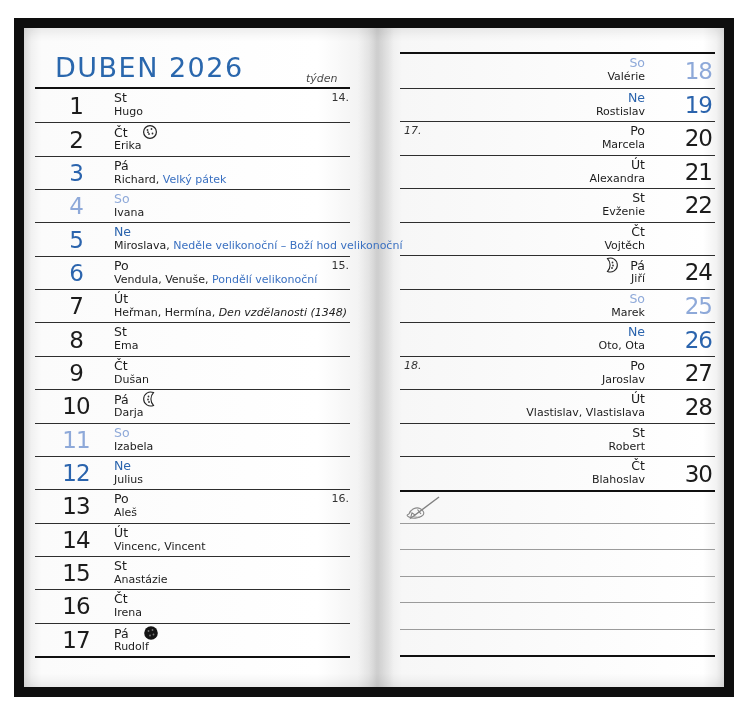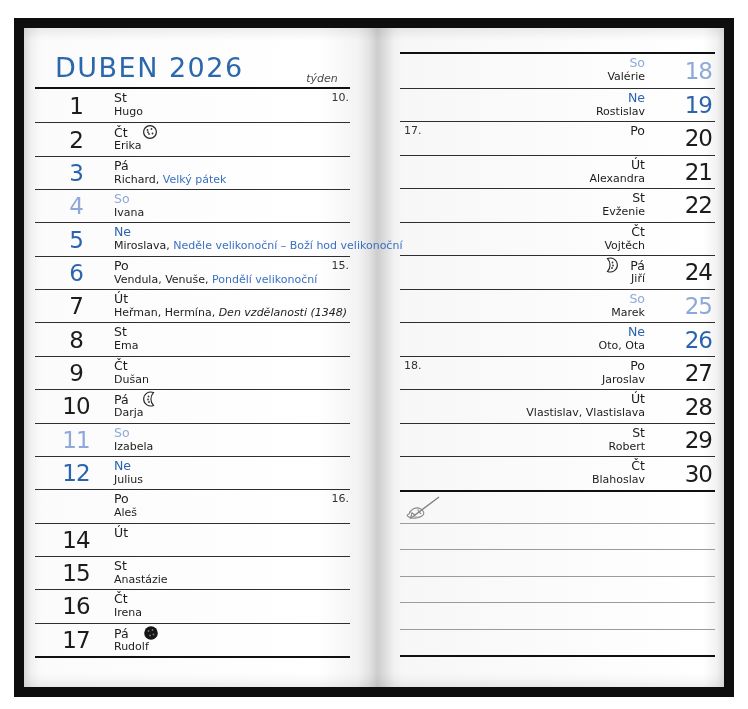--- a/index.html
+++ b/index.html
@@ -10,21 +10,21 @@
   .cover{position:absolute;left:14px;top:18px;width:720px;height:679px;
     background:#0e0e0e;box-sizing:border-box;padding:10px;}
   .pages{position:relative;width:700px;height:659px;
     background:linear-gradient(90deg,#e9e9e9 0%,#fbfbfb 2.5%,#ffffff 42%,#f0f0f0 49.2%,#e4e4e4 50.6%,#f7f7f7 54%,#ffffff 97%,#ebebeb 100%);
     box-shadow:inset 0 6px 10px rgba(0,0,0,.07), inset 0 -6px 10px rgba(0,0,0,.07);}
   .gutter-shadow{position:absolute;left:334px;top:0;width:36px;height:659px;
     background:linear-gradient(90deg,rgba(0,0,0,0) 0%,rgba(0,0,0,.07) 40%,rgba(0,0,0,.10) 52%,rgba(0,0,0,0) 100%);}
   
   .title{position:absolute;left:31px;top:24px;font-size:27px;letter-spacing:1.5px;
     color:var(--title-blue);font-weight:400;}
-  .week-col-label{position:absolute;left:268px;top:44px;width:60px;text-align:center;
+  .week-col-label{position:absolute;left:282px;top:44px;width:60px;text-align:left;
     font-size:11px;font-style:italic;color:#4a4a4a;}
   
   .rows{position:absolute;box-sizing:border-box;display:grid;
     border-top:2.6px solid #101010;border-bottom:2.6px solid #101010;}
   .rows-left{left:11px;top:59px;width:315px;height:571px;grid-template-rows:repeat(17,1fr);}
   .rows-right{left:376px;top:24px;width:315px;height:440px;grid-template-rows:repeat(13,1fr);}
   .day-row{position:relative;}
   .day-row + .day-row{border-top:1.7px solid #2e2e2e;}
   .day-number{position:absolute;top:0;height:100%;display:flex;align-items:center;
     font-size:23px;letter-spacing:-1px;color:var(--ink);}
@@ -37,21 +37,21 @@
   .rows-right .day-text{left:6px;right:70px;text-align:right;}
   .abbr-line{font-size:12.5px;line-height:15px;height:15px;white-space:nowrap;}
   .abbr{color:var(--ink);}
   .abbr.sun{color:var(--sunday-blue);}
   .abbr.sat{color:var(--saturday-blue);}
   .names-line{font-size:11px;line-height:13px;white-space:nowrap;color:var(--ink);}
   .names-line .holiday{color:var(--holiday-text);}
   .names-line .italic{font-style:italic;}
   .week-num{position:absolute;font-size:11px;color:#333;top:2px;}
   .rows-left .week-num{right:1px;}
-  .rows-right .week-num{left:4px;}
+  .rows-right .week-num{left:4px;font-style:italic;}
   .moon{display:inline-block;vertical-align:-3px;}
   .rows-left .moon{margin-left:14px;}
   .rows-right .moon{margin-right:12px;}
   
   .note-line{position:absolute;left:376px;width:315px;height:0;border-top:1.3px solid #9b9b9b;}
   .note-line.heavy{border-top:2.6px solid #101010;}
   .notes-icon{position:absolute;left:379px;top:466px;}
 </style>
 </head>
 <body>
@@ -64,21 +64,21 @@
       <div class="title">DUBEN 2026</div>
       <div class="week-col-label">týden</div>
 
       <div class="rows rows-left" id="rows-left">
           <div class="day-row">
             <div class="day-number">1</div>
             <div class="day-text">
               <div class="abbr-line"><span class="abbr">St</span></div>
               <div class="names-line"><span class="">Hugo</span></div>
             </div>
-            <div class="week-num">10.</div>
+            <div class="week-num">14.</div>
           </div>
           <div class="day-row">
             <div class="day-number">2</div>
             <div class="day-text">
               <div class="abbr-line"><span class="abbr">Čt</span><span class="moon"><svg width="16" height="16" viewBox="0 0 16 16">
                     <circle cx="8" cy="8" r="6.4" fill="none" stroke="#222" stroke-width="1.2"></circle>
                     <circle cx="5.5" cy="6" r="0.9" fill="#333"></circle>
                     <circle cx="9.5" cy="5" r="0.9" fill="#333"></circle>
                     <circle cx="7" cy="10" r="0.9" fill="#333"></circle>
                     <circle cx="10.5" cy="9.5" r="0.9" fill="#333"></circle>
@@ -157,30 +157,32 @@
             </div>
           </div>
           <div class="day-row">
             <div class="day-number sun">12</div>
             <div class="day-text">
               <div class="abbr-line"><span class="abbr sun">Ne</span></div>
               <div class="names-line"><span class="">Julius</span></div>
             </div>
           </div>
           <div class="day-row">
+            <div class="day-number">13</div>
             <div class="day-text">
               <div class="abbr-line"><span class="abbr">Po</span></div>
               <div class="names-line"><span class="">Aleš</span></div>
             </div>
             <div class="week-num">16.</div>
           </div>
           <div class="day-row">
             <div class="day-number">14</div>
             <div class="day-text">
               <div class="abbr-line"><span class="abbr">Út</span></div>
+              <div class="names-line"><span class="">Vincenc, Vincent</span></div>
             </div>
           </div>
           <div class="day-row">
             <div class="day-number">15</div>
             <div class="day-text">
               <div class="abbr-line"><span class="abbr">St</span></div>
               <div class="names-line"><span class="">Anastázie</span></div>
             </div>
           </div>
           <div class="day-row">
@@ -216,20 +218,21 @@
             <div class="day-number sun">19</div>
             <div class="day-text">
               <div class="abbr-line"><span class="abbr sun">Ne</span></div>
               <div class="names-line"><span class="">Rostislav</span></div>
             </div>
           </div>
           <div class="day-row">
             <div class="day-number">20</div>
             <div class="day-text">
               <div class="abbr-line"><span class="abbr">Po</span></div>
+              <div class="names-line"><span class="">Marcela</span></div>
             </div>
             <div class="week-num">17.</div>
           </div>
           <div class="day-row">
             <div class="day-number">21</div>
             <div class="day-text">
               <div class="abbr-line"><span class="abbr">Út</span></div>
               <div class="names-line"><span class="">Alexandra</span></div>
             </div>
           </div>
@@ -281,21 +284,20 @@
             <div class="week-num">18.</div>
           </div>
           <div class="day-row">
             <div class="day-number">28</div>
             <div class="day-text">
               <div class="abbr-line"><span class="abbr">Út</span></div>
               <div class="names-line"><span class="">Vlastislav, Vlastislava</span></div>
             </div>
           </div>
           <div class="day-row">
-            <div class="day-number">29</div>
             <div class="day-text">
               <div class="abbr-line"><span class="abbr">St</span></div>
               <div class="names-line"><span class="">Robert</span></div>
             </div>
           </div>
           <div class="day-row">
             <div class="day-number">30</div>
             <div class="day-text">
               <div class="abbr-line"><span class="abbr">Čt</span></div>
               <div class="names-line"><span class="">Blahoslav</span></div>

